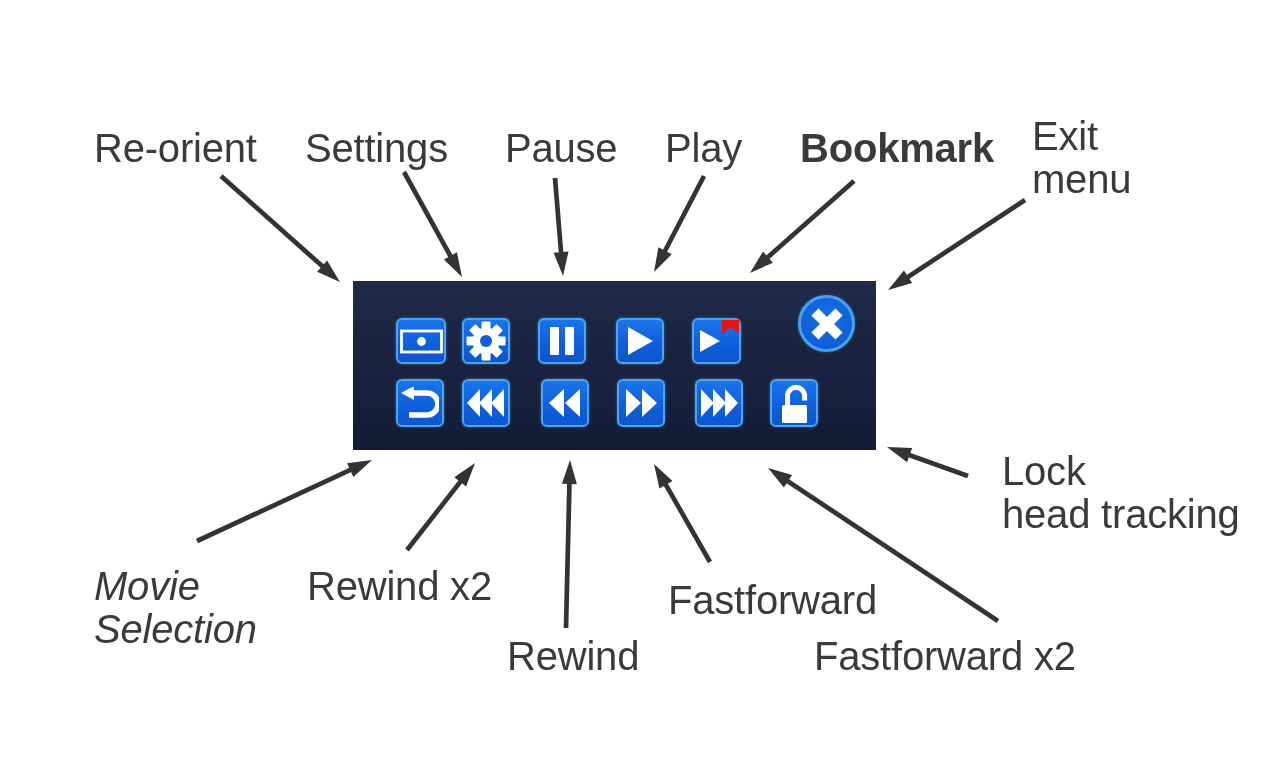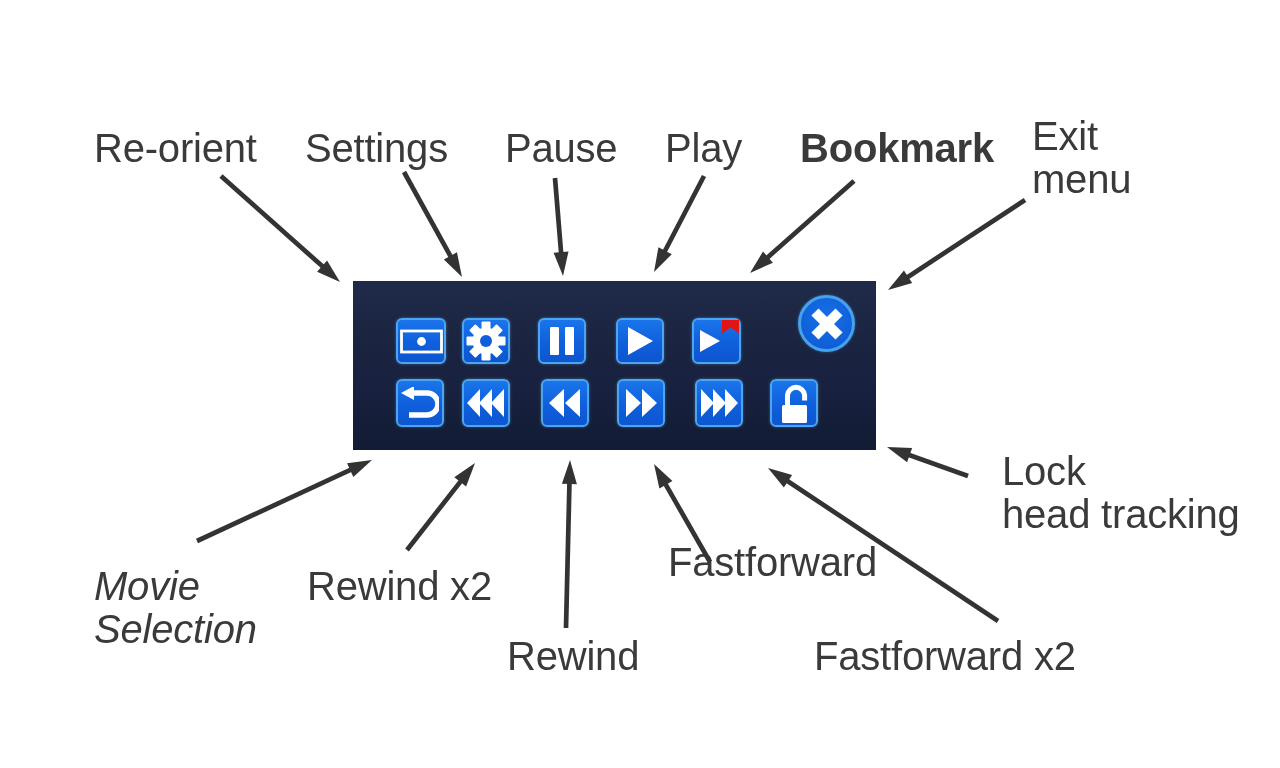--- a/index.html
+++ b/index.html
@@ -71,21 +71,21 @@
   <div class="label" style="left:94px;  top:127px;">Re-orient</div>
   <div class="label" style="left:305px; top:127px;">Settings</div>
   <div class="label" style="left:505px; top:127px;">Pause</div>
   <div class="label" style="left:665px; top:127px;">Play</div>
   <div class="label" style="left:800px; top:127px;font-weight:bold;">Bookmark</div>
   <div class="label" style="left:1032px;top:115px;"><span>Exit</span><br><span>menu</span></div>
 
   <div class="label" style="left:94px;  top:565px;font-style:italic;"><span>Movie</span><br><span>Selection</span></div>
   <div class="label" style="left:307px; top:565px;">Rewind x2</div>
   <div class="label" style="left:507px; top:635px;">Rewind</div>
-  <div class="label" style="left:668px; top:541px;">Fastforward</div>
+  <div class="label" style="left:668px; top:579px;">Fastforward</div>
   <div class="label" style="left:802px; top:635px;margin-left:12px;">Fastforward x2</div>
   <div class="label" style="left:977px; top:450px;margin-left:25px;"><span>Lock</span><br><span>head tracking</span></div>
 
   <svg id="arrows" viewBox="0 0 1280 768">
       <g>
         <line x1="221" y1="176" x2="323.57223684934223" y2="267.3668664372292" stroke="#333333" stroke-width="4.7"></line>
         <polygon points="340,282 317.09023557561056,271.636955369247 327.06737209568155,260.4362077665258" fill="#333333"></polygon>
       </g>
       <g>
         <line x1="404" y1="172" x2="451.36260299578106" y2="257.7426433544312" stroke="#333333" stroke-width="4.7"></line>

